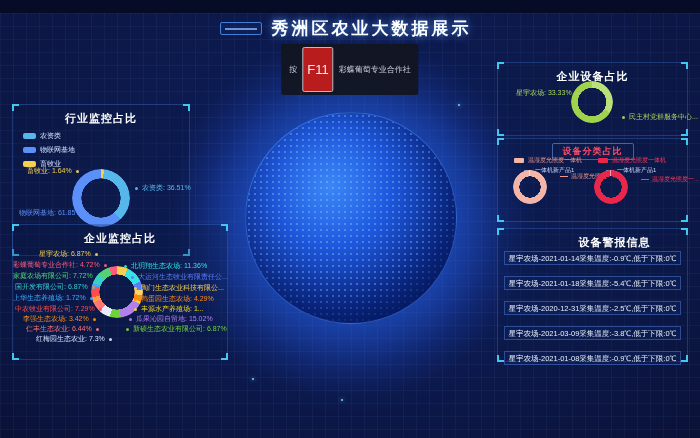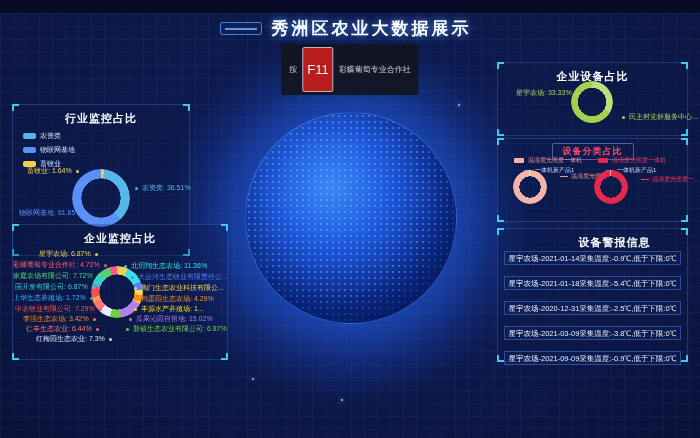--- a/index.html
+++ b/index.html
@@ -195,16 +195,16 @@
     <i class="c tl"></i>
       <i class="c tr"></i>
       <i class="c bl"></i>
       <i class="c br"></i>
     <div class="panel-title">设备警报信息</div>
     <div class="alarm-rows">
       <div class="alarm-row">星宇农场-2021-01-14采集温度:-0.9℃,低于下限:0℃</div>
       <div class="alarm-row">星宇农场-2021-01-18采集温度:-5.4℃,低于下限:0℃</div>
       <div class="alarm-row">星宇农场-2020-12-31采集温度:-2.5℃,低于下限:0℃</div>
       <div class="alarm-row">星宇农场-2021-03-09采集温度:-3.8℃,低于下限:0℃</div>
-      <div class="alarm-row">星宇农场-2021-09-09采集温度:-0.9℃,低于下限:0℃</div>
+      <div class="alarm-row">星宇农场-2021-01-08采集温度:-0.9℃,低于下限:0℃</div>
     </div>
   </div>
 </div>
 
 </body></html>

